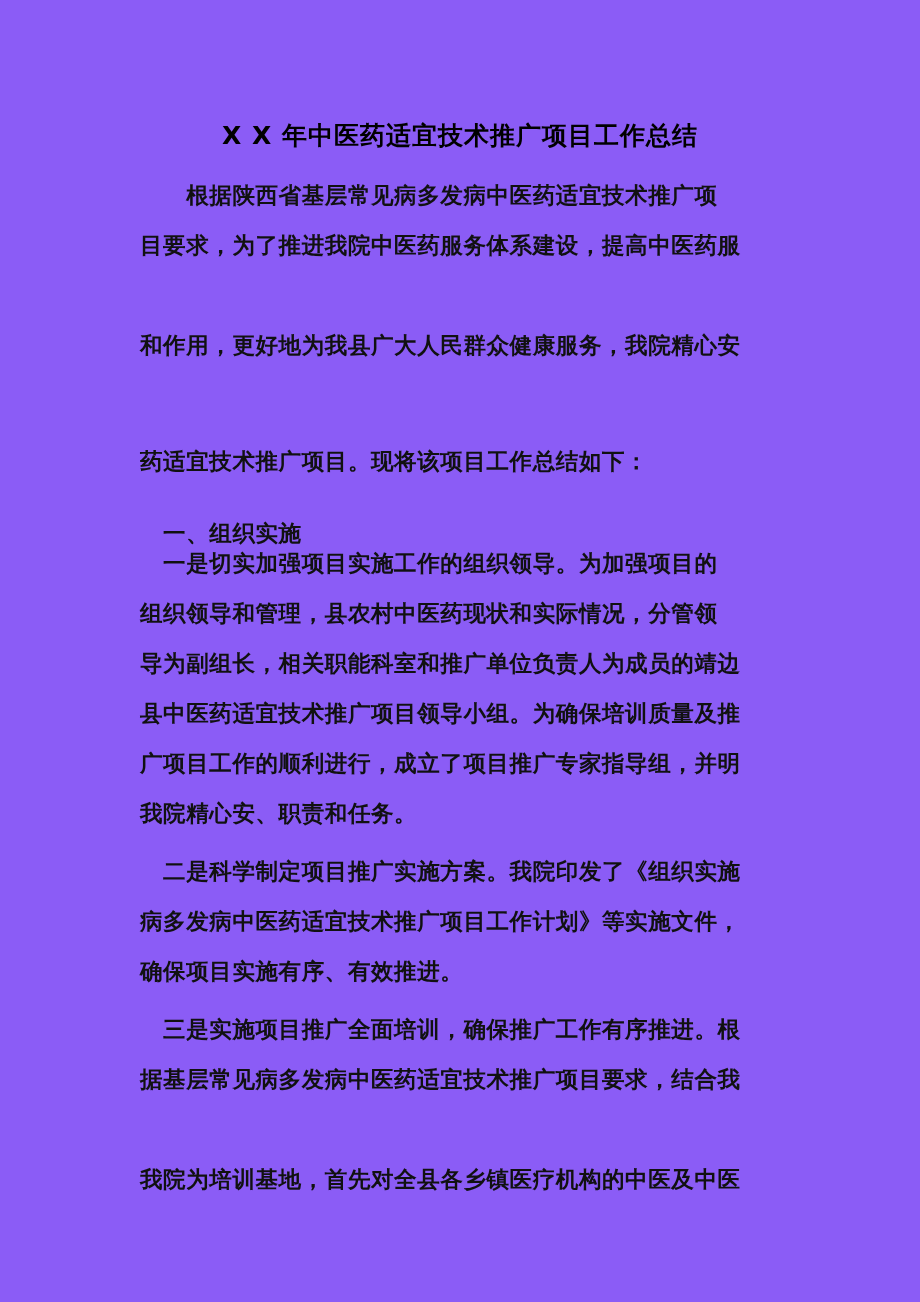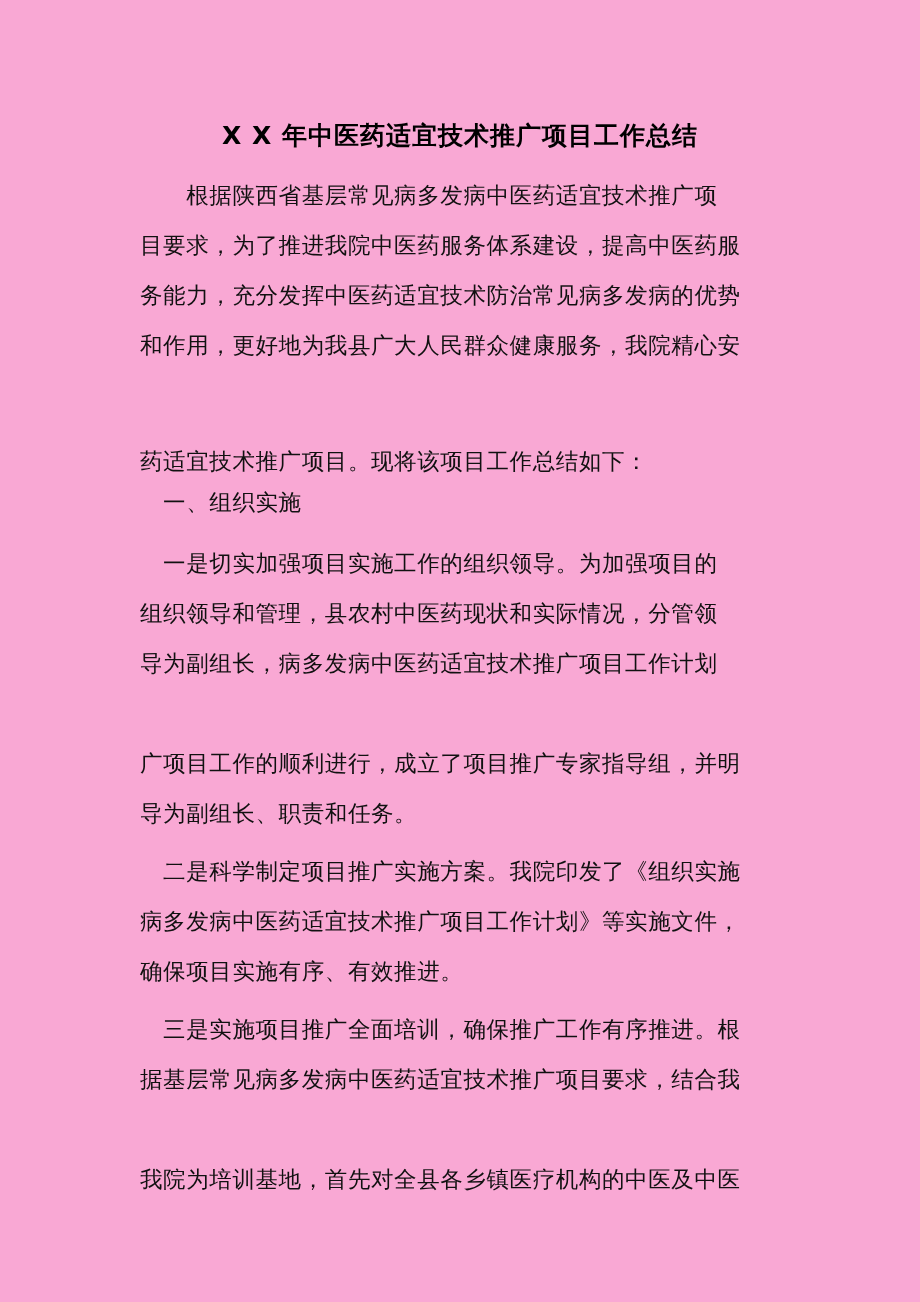--- a/index.html
+++ b/index.html
@@ -14,21 +14,21 @@
       position: relative;
       font-family: "DejaVu Sans", sans-serif;
       color: #111111;
     }
     .page {
       position: absolute;
       left: 0;
       top: 0;
       width: 920px;
       height: 1302px;
-      background: #f9a8d4;
+      background: #8b5cf6;
     }
     .title {
       position: absolute;
       left: 0;
       top: 118px;
       width: 920px;
       text-align: center;
       font-size: 25px;
       font-weight: bold;
       letter-spacing: 1px;
@@ -37,42 +37,42 @@
     }
     .line {
       position: absolute;
       left: 140px;
       width: 650px;
       font-size: 22.5px;
       line-height: 30px;
       white-space: nowrap;
       letter-spacing: 0.6px;
       color: #111;
-      font-weight: normal;
+      font-weight: bold;
     }
   </style>
 </head>
 <body>
 
 <div class="page">
   <div class="title">X X 年中医药适宜技术推广项目工作总结</div>
 
   <div class="line" style="top:180px">　　根据陕西省基层常见病多发病中医药适宜技术推广项</div>
   <div class="line" style="top:230px">目要求，为了推进我院中医药服务体系建设，提高中医药服</div>
-  <div class="line" style="top:280px">务能力，充分发挥中医药适宜技术防治常见病多发病的优势</div>
   <div class="line" style="top:330px">和作用，更好地为我县广大人民群众健康服务，我院精心安</div>
   <div class="line" style="top:446px">药适宜技术推广项目。现将该项目工作总结如下：</div>
 
-  <div class="line" style="top:487px">　一、组织实施</div>
+  <div class="line" style="top:518px">　一、组织实施</div>
 
   <div class="line" style="top:548px">　一是切实加强项目实施工作的组织领导。为加强项目的</div>
   <div class="line" style="top:598px">组织领导和管理，县农村中医药现状和实际情况，分管领</div>
-  <div class="line" style="top:648px">导为副组长，病多发病中医药适宜技术推广项目工作计划</div>
+  <div class="line" style="top:648px">导为副组长，相关职能科室和推广单位负责人为成员的靖边</div>
+  <div class="line" style="top:698px">县中医药适宜技术推广项目领导小组。为确保培训质量及推</div>
   <div class="line" style="top:748px">广项目工作的顺利进行，成立了项目推广专家指导组，并明</div>
-  <div class="line" style="top:798px">导为副组长、职责和任务。</div>
+  <div class="line" style="top:798px">我院精心安、职责和任务。</div>
 
   <div class="line" style="top:856px">　二是科学制定项目推广实施方案。我院印发了《组织实施</div>
   <div class="line" style="top:906px">病多发病中医药适宜技术推广项目工作计划》等实施文件，</div>
   <div class="line" style="top:956px">确保项目实施有序、有效推进。</div>
 
   <div class="line" style="top:1014px">　三是实施项目推广全面培训，确保推广工作有序推进。根</div>
   <div class="line" style="top:1064px">据基层常见病多发病中医药适宜技术推广项目要求，结合我</div>
   <div class="line" style="top:1164px">我院为培训基地，首先对全县各乡镇医疗机构的中医及中医</div>
 </div>
 

